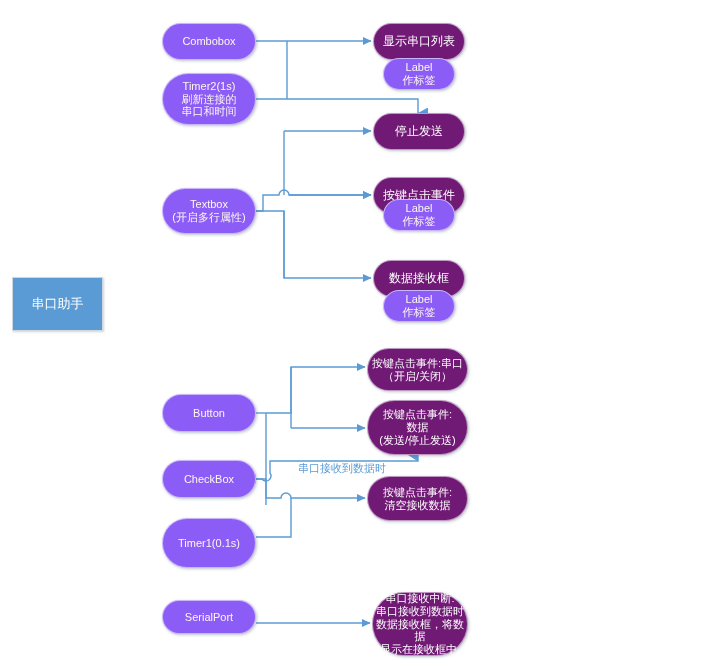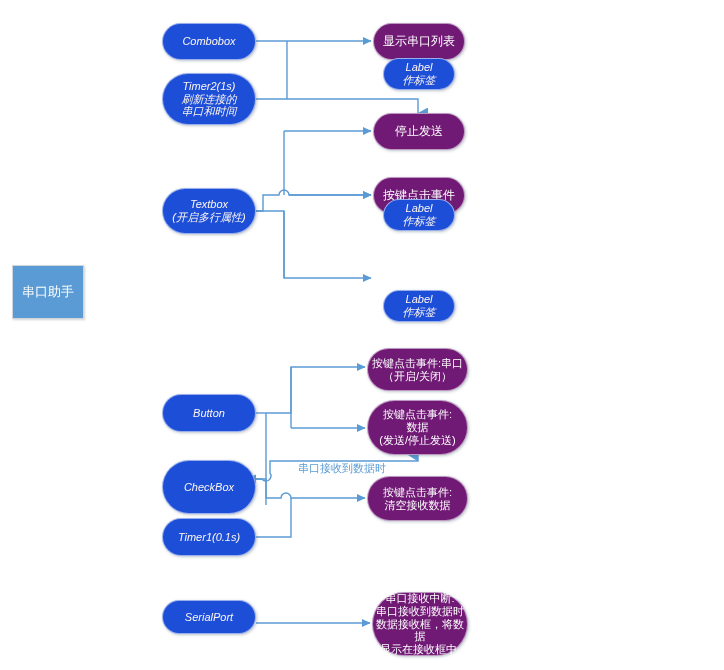--- a/index.html
+++ b/index.html
@@ -44,23 +44,22 @@
   }
 
   
   .node.rounded {
     border-radius: 999px;
     border: 1px solid rgba(255,255,255,0.55);
     box-shadow: 1px 1px 3px rgba(70,90,110,0.35);
   }
 
   .node.orange {
-    background: #1d4ed8;
+    background: #8b5cf6;
     color: #fdf6f1;
-    font-style: italic;
   }
   .node.blue {
     background: #701a75;
     color: #ffffff;
   }
   .node.sticker {
     
     z-index: 4;
   }
 
@@ -136,45 +135,46 @@
 
       <path d="M288,461 L418,461 L418,455" marker-end="url(#arrU)"></path>
 
       <path d="M256,479 L266,479 L266,498 L281,498 A5,5 0 0 1 291,498 L365,498" marker-end="url(#arrR)"></path>
       <path d="M256,537 L291,537 L291,498"></path>
 
       <path d="M256,623 L370,623" marker-end="url(#arrR)"></path>
     </g>
   </svg>
 
-  <div class="node root fs13" style="left:12px; top:265px; width:72px; height:54px;">串口助手</div>
+  <div class="node root fs13" style="left:12px; top:277px; width:91px; height:54px;">串口助手</div>
 
   <div class="node rounded orange fs11" style="left:162px; top:23px; width:94px; height:37px;">Combobox</div>
 
   <div class="node rounded orange fs11" style="left:162px; top:73px; width:94px; height:52px;">Timer2(1s)
 刷新连接的
 串口和时间</div>
 
   <div class="node rounded orange fs11" style="left:162px; top:394px; width:94px; height:38px;">Button</div>
 
   <div class="node rounded orange fs11" style="left:162px; top:188px; width:94px; height:46px;">Textbox
 (开启多行属性)</div>
 
-  <div class="node rounded orange fs11" style="left:162px; top:460px; width:94px; height:54px;">CheckBox</div>
-
-  <div class="node rounded orange fs11" style="left:162px; top:518px; width:94px; height:38px;">Timer1(0.1s)</div>
+  <div class="node rounded orange fs11" style="left:162px; top:460px; width:94px; height:38px;">CheckBox</div>
+
+  <div class="node rounded orange fs11" style="left:162px; top:518px; width:94px; height:50px;">Timer1(0.1s)</div>
 
   <div class="node rounded orange fs11" style="left:162px; top:600px; width:94px; height:34px;">SerialPort</div>
 
   <div class="node rounded blue fs12" style="left:373px; top:23px; width:92px; height:37px;">显示串口列表</div>
 
   <div class="node rounded blue fs12" style="left:373px; top:113px; width:92px; height:37px;">停止发送</div>
 
   <div class="node rounded blue fs12" style="left:373px; top:177px; width:92px; height:37px;">按键点击事件</div>
 
+  <div class="node rounded blue fs12" style="left:373px; top:260px; width:92px; height:37px;">数据接收框</div>
 
   <div class="node rounded blue fs11" style="left:367px; top:348px; width:101px; height:43px;">按键点击事件:串口
 （开启/关闭）</div>
 
   <div class="node rounded blue fs11" style="left:367px; top:400px; width:101px; height:55px;">按键点击事件:
 数据
 (发送/停止发送)</div>
 
   <div class="node rounded blue fs11" style="left:367px; top:476px; width:101px; height:45px;">按键点击事件:
 清空接收数据</div>

